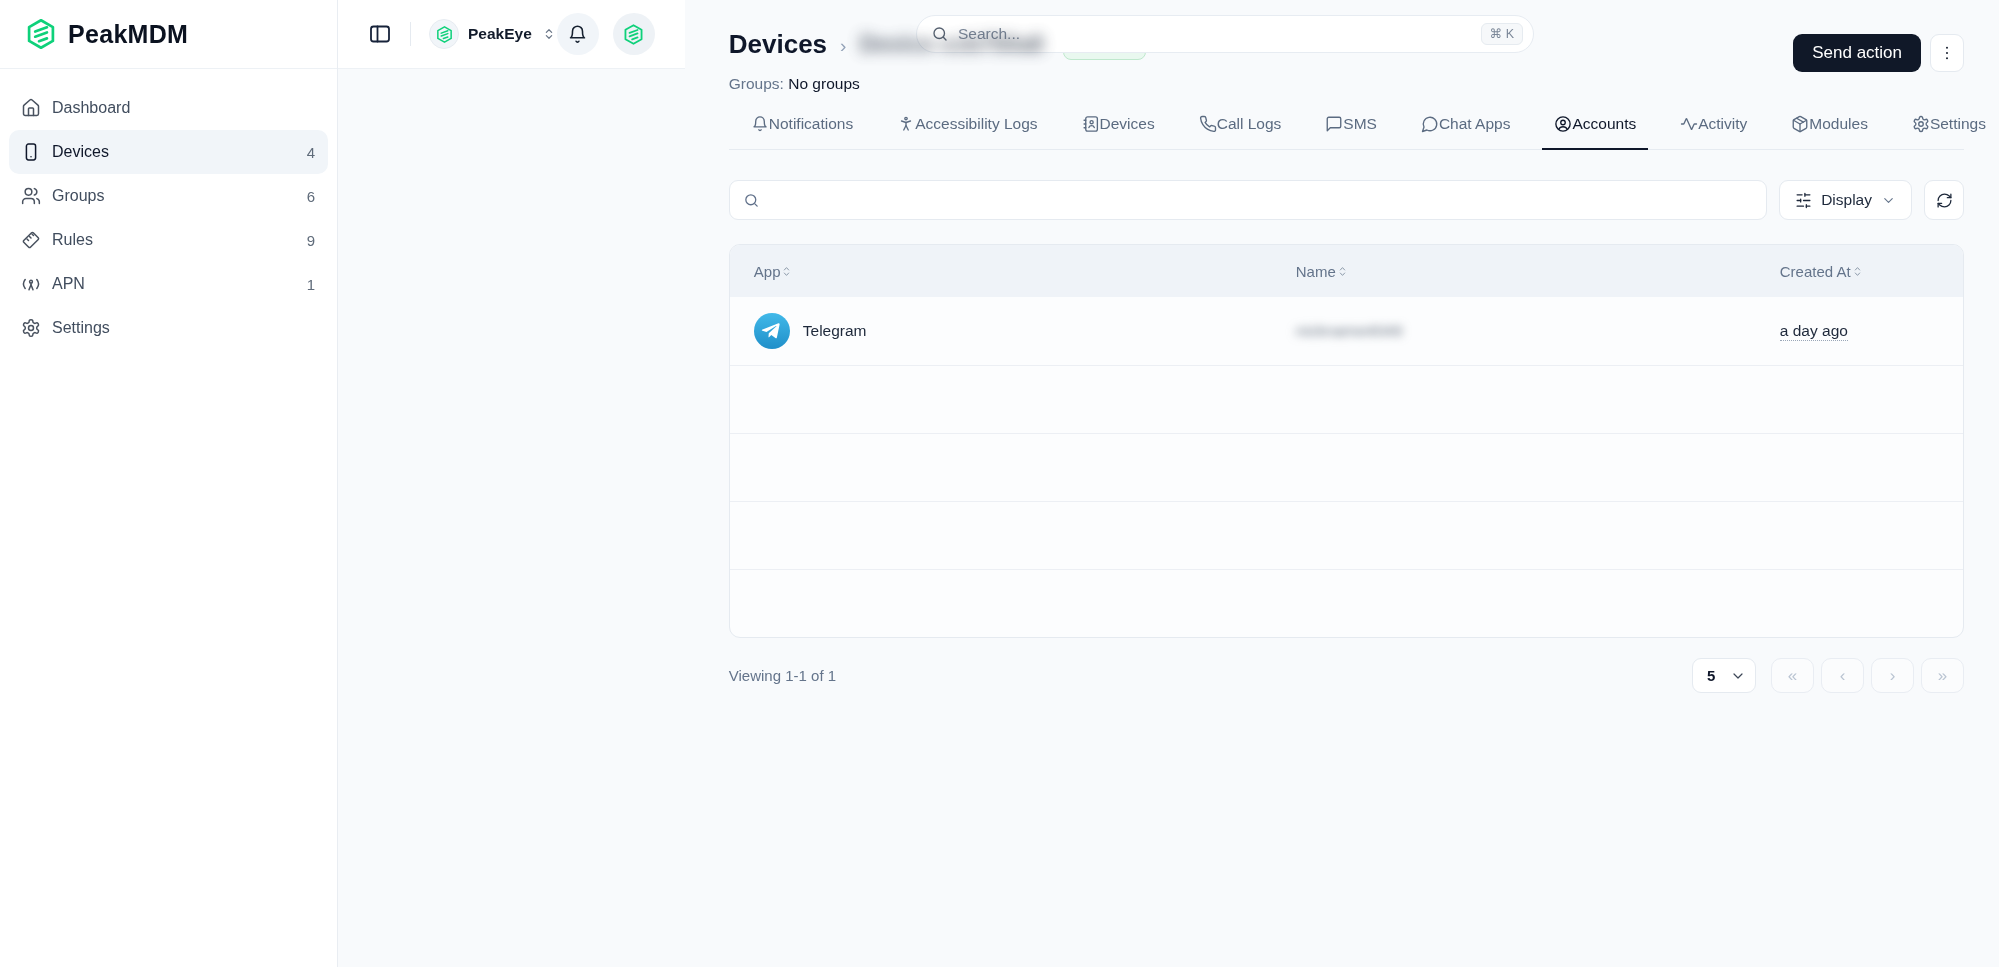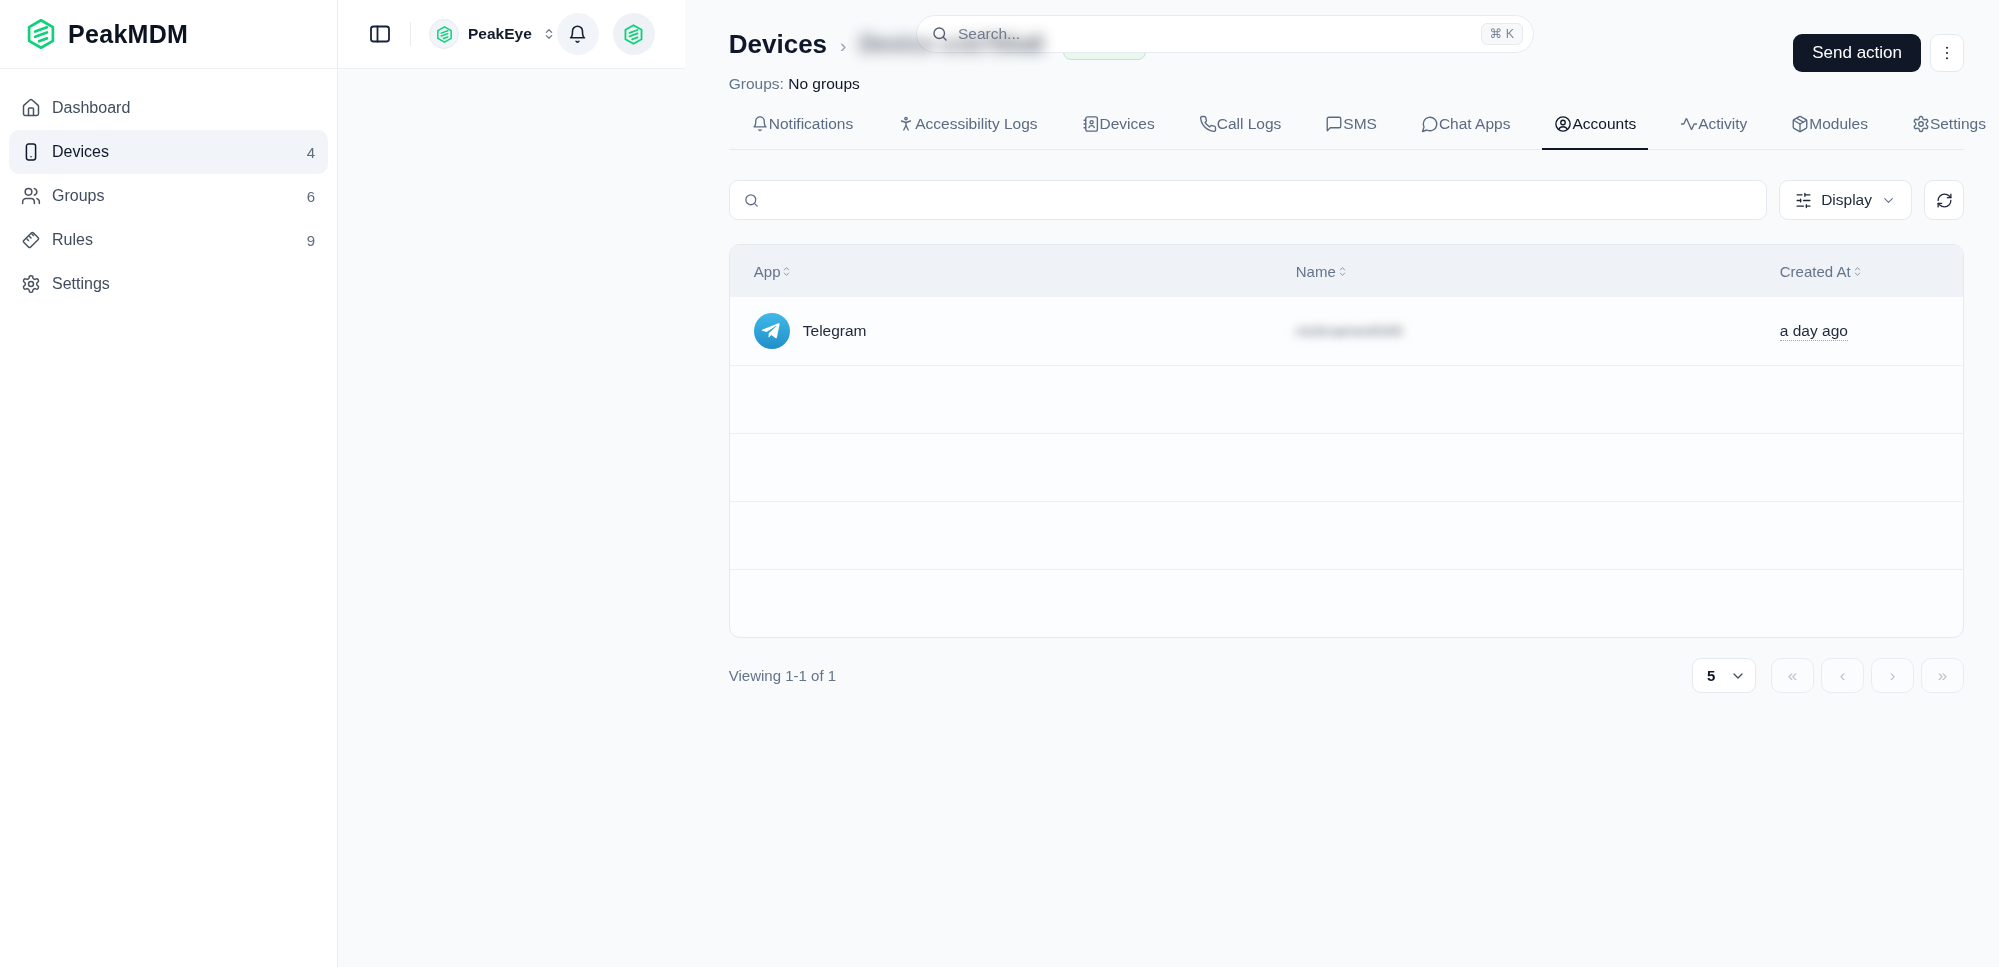--- a/index.html
+++ b/index.html
@@ -136,20 +136,31 @@
         </div>
         <div class="nav-item">
           <svg width="20" height="20" viewBox="0 0 24 24" fill="none" stroke="currentColor" stroke-width="1.8" stroke-linecap="round" stroke-linejoin="round">
             <path d="M20.7 9.3 14.7 3.3a1.4 1.4 0 0 0-2 0L3.3 12.7a1.4 1.4 0 0 0 0 2l6 6a1.4 1.4 0 0 0 2 0l9.4-9.4a1.4 1.4 0 0 0 0-2Z"></path>
             <path d="m7.2 10.8 1.8 1.8"></path>
             <path d="m10.2 7.8 1.8 1.8"></path>
             <path d="m13.2 4.8 1.8 1.8"></path>
           </svg>
           <span class="nav-label">Rules</span>
           <span class="nav-count">9</span>
+        </div>
+        <div class="nav-item">
+          <svg width="20" height="20" viewBox="0 0 24 24" fill="none" stroke="currentColor" stroke-width="1.8" stroke-linecap="round" stroke-linejoin="round">
+            <path d="M5 6.6a8.8 8.8 0 0 0 0 10.8"></path>
+            <path d="M19 6.6a8.8 8.8 0 0 1 0 10.8"></path>
+            <circle cx="12" cy="9.2" r="1.7"></circle>
+            <path d="M12 10.9v1.9"></path>
+            <path d="m9.6 19 2.4-6.2 2.4 6.2"></path>
+          </svg>
+          <span class="nav-label">APN</span>
+          <span class="nav-count">1</span>
         </div>
         <div class="nav-item">
           <svg width="20" height="20" viewBox="0 0 24 24" fill="none" stroke="currentColor" stroke-width="1.8" stroke-linecap="round" stroke-linejoin="round">
             <path d="M12.22 2h-.44a2 2 0 0 0-2 2v.18a2 2 0 0 1-1 1.73l-.43.25a2 2 0 0 1-2 0l-.15-.08a2 2 0 0 0-2.73.73l-.22.38a2 2 0 0 0 .73 2.73l.15.1a2 2 0 0 1 1 1.72v.51a2 2 0 0 1-1 1.74l-.15.09a2 2 0 0 0-.73 2.73l.22.38a2 2 0 0 0 2.73.73l.15-.08a2 2 0 0 1 2 0l.43.25a2 2 0 0 1 1 1.73V20a2 2 0 0 0 2 2h.44a2 2 0 0 0 2-2v-.18a2 2 0 0 1 1-1.73l.43-.25a2 2 0 0 1 2 0l.15.08a2 2 0 0 0 2.73-.73l.22-.39a2 2 0 0 0-.73-2.73l-.15-.08a2 2 0 0 1-1-1.74v-.5a2 2 0 0 1 1-1.74l.15-.09a2 2 0 0 0 .73-2.73l-.22-.38a2 2 0 0 0-2.73-.73l-.15.08a2 2 0 0 1-2 0l-.43-.25a2 2 0 0 1-1-1.73V4a2 2 0 0 0-2-2z"></path>
             <circle cx="12" cy="12" r="3"></circle>
           </svg>
           <span class="nav-label">Settings</span>
         </div>
       </nav>
   </aside>

